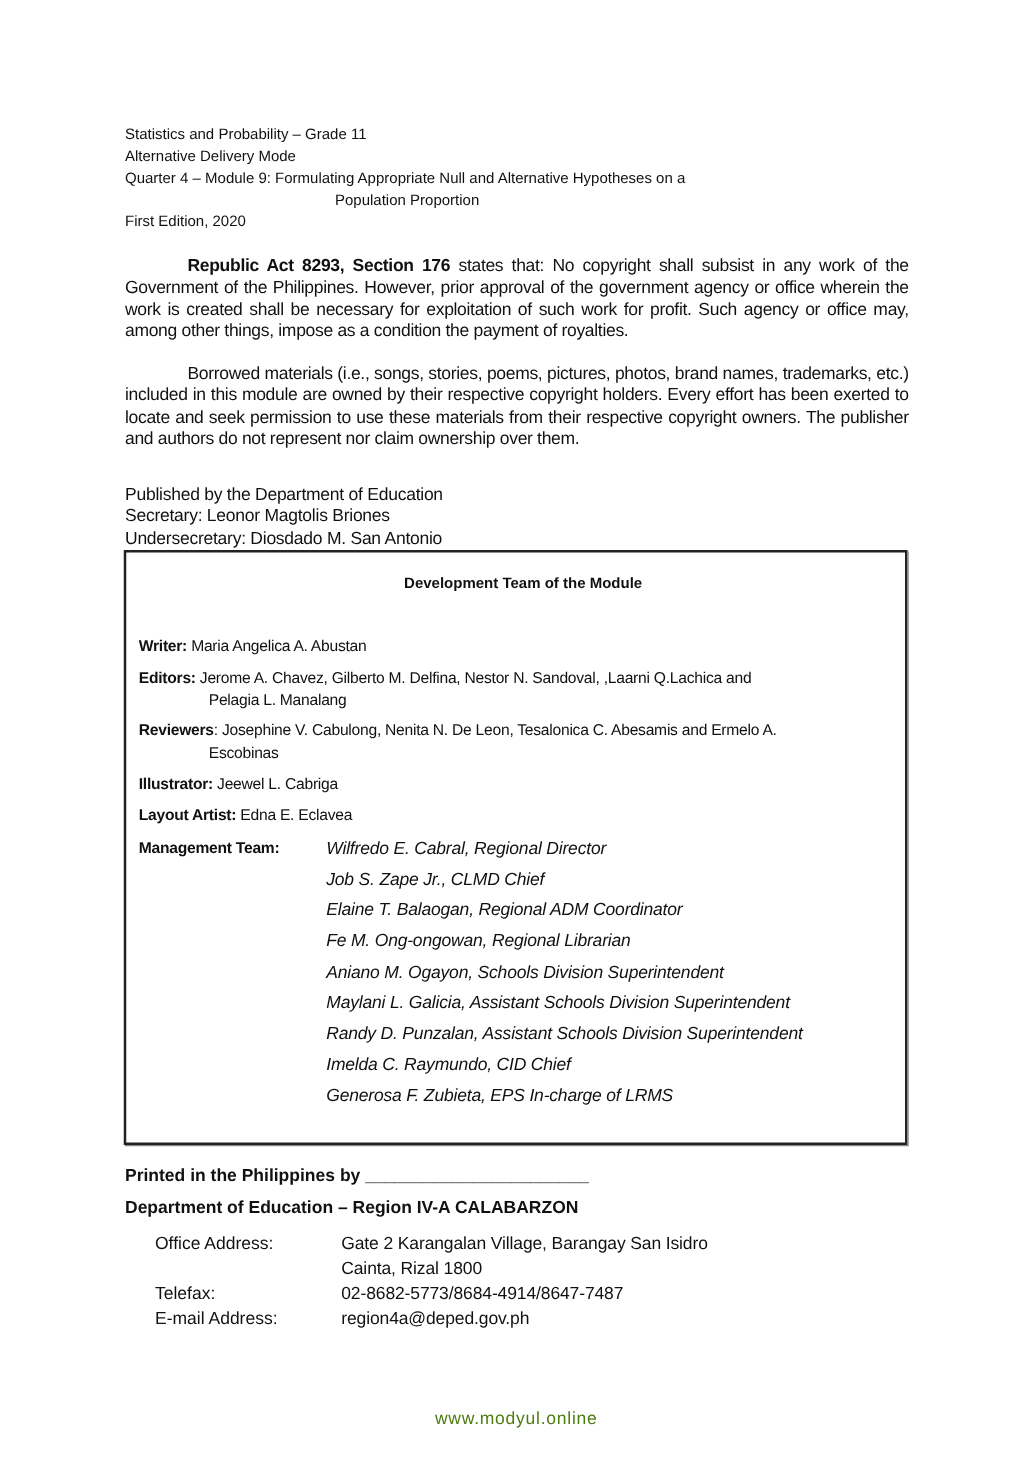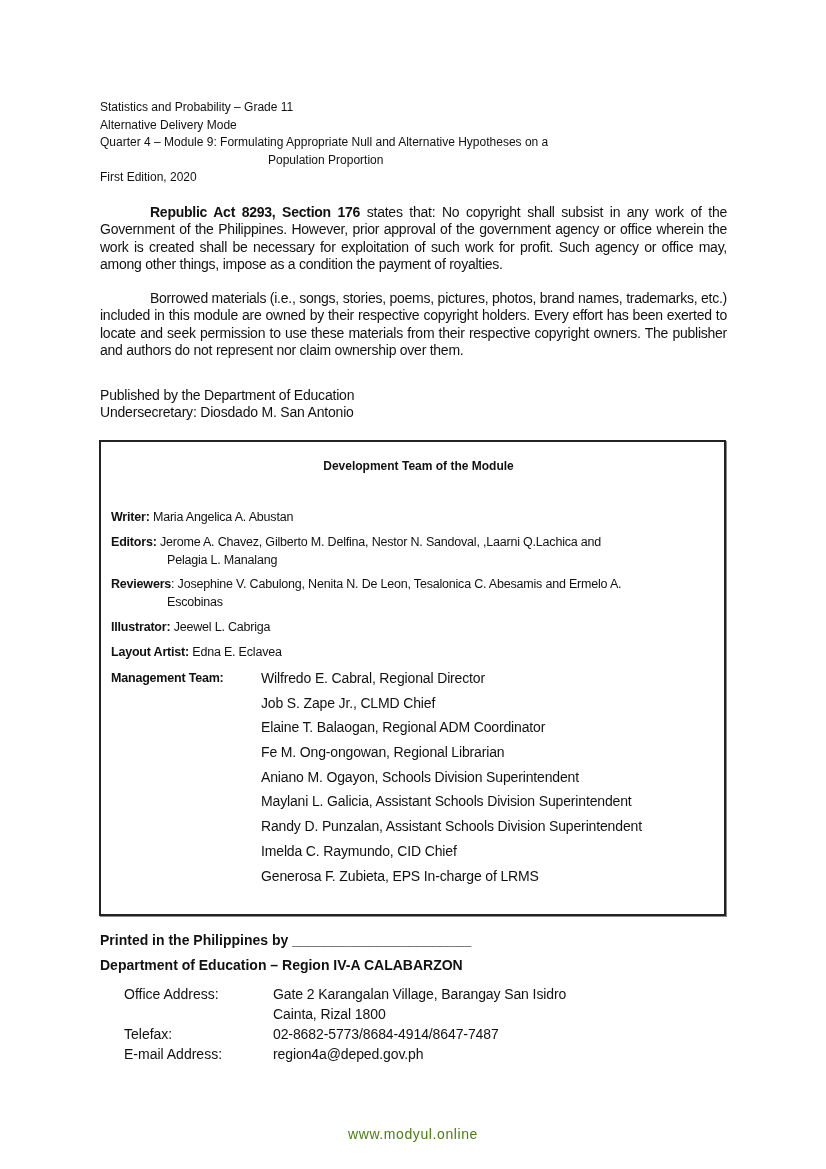--- a/index.html
+++ b/index.html
@@ -22,21 +22,21 @@
     .box-title { position: absolute; left: 12px; right: 0; top: 17px; text-align: center; font-weight: bold; font-size: 12px; }
     .credit { position: absolute; left: 10px; width: 606px; font-size: 12.5px; line-height: 18px; letter-spacing: -0.2px; }
     .credit b { font-weight: bold; }
     .credit .cont { padding-left: 56px; }
     #c-writer { top: 66px; }
     #c-editors { top: 91px; }
     #c-reviewers { top: 133px; }
     #c-illustrator { top: 176px; }
     #c-layout { top: 201px; }
     .mgmt-label { position: absolute; left: 10px; top: 229px; font-weight: bold; font-size: 12.5px; letter-spacing: -0.2px; }
-    .mgmt-list { position: absolute; left: 160px; top: 227px; font-size: 14px; }
+    .mgmt-list { position: absolute; left: 160px; top: 227px; font-size: 14px; font-style: italic; }
     .mgmt-list div { height: 24.7px; line-height: 18px; letter-spacing: -0.15px; }
     .printed { position: absolute; left: 100px; top: 932px; font-weight: bold; font-size: 14px; }
     .deped { position: absolute; left: 100px; top: 957px; font-weight: bold; font-size: 14px; }
     .addr { position: absolute; left: 100px; top: 984px; font-size: 14px; line-height: 20px; margin-left: 24px; }
     .addr .row { display: flex; }
     .addr .k { width: 149px; }
     .addr .v { letter-spacing: -0.1px; }
     .watermark { position: absolute; left: 0; right: 0; top: 1126px; text-align: center; color: #4d7c0f; font-size: 14px; letter-spacing: 0.6px; }
   </style>
 </head>
@@ -49,20 +49,21 @@
   <div class="l indent">Population Proportion</div>
   <div class="l">First Edition, 2020</div>
 </div>
 
 <div class="para" id="p1"><span class="ind"></span><b>Republic Act 8293, Section 176</b><span> states that: No copyright shall subsist in any work of the Government of the Philippines. However, prior approval of the government agency or office wherein the work is created shall be necessary for exploitation of such work for profit. Such agency or office may, among other things, impose as a condition the payment of royalties.</span></div>
 
 <div class="para" id="p2"><span class="ind"></span><span>Borrowed materials (i.e., songs, stories, poems, pictures, photos, brand names, trademarks, etc.) included in this module are owned by their respective copyright holders. Every effort has been exerted to locate and seek permission to use these materials from their respective copyright owners. The publisher and authors do not represent nor claim ownership over them.</span></div>
 
 <div class="pub">
   <div>Published by the Department of Education</div>
+  <div>Secretary: Leonor Magtolis Briones</div>
   <div>Undersecretary: Diosdado M. San Antonio</div>
 </div>
 
 <div class="box">
   <div class="box-title">Development Team of the Module</div>
 
   <div class="credit" id="c-writer">
     <b>Writer:</b><span> Maria Angelica A. Abustan</span>
   </div>
   <div class="credit" id="c-editors">

